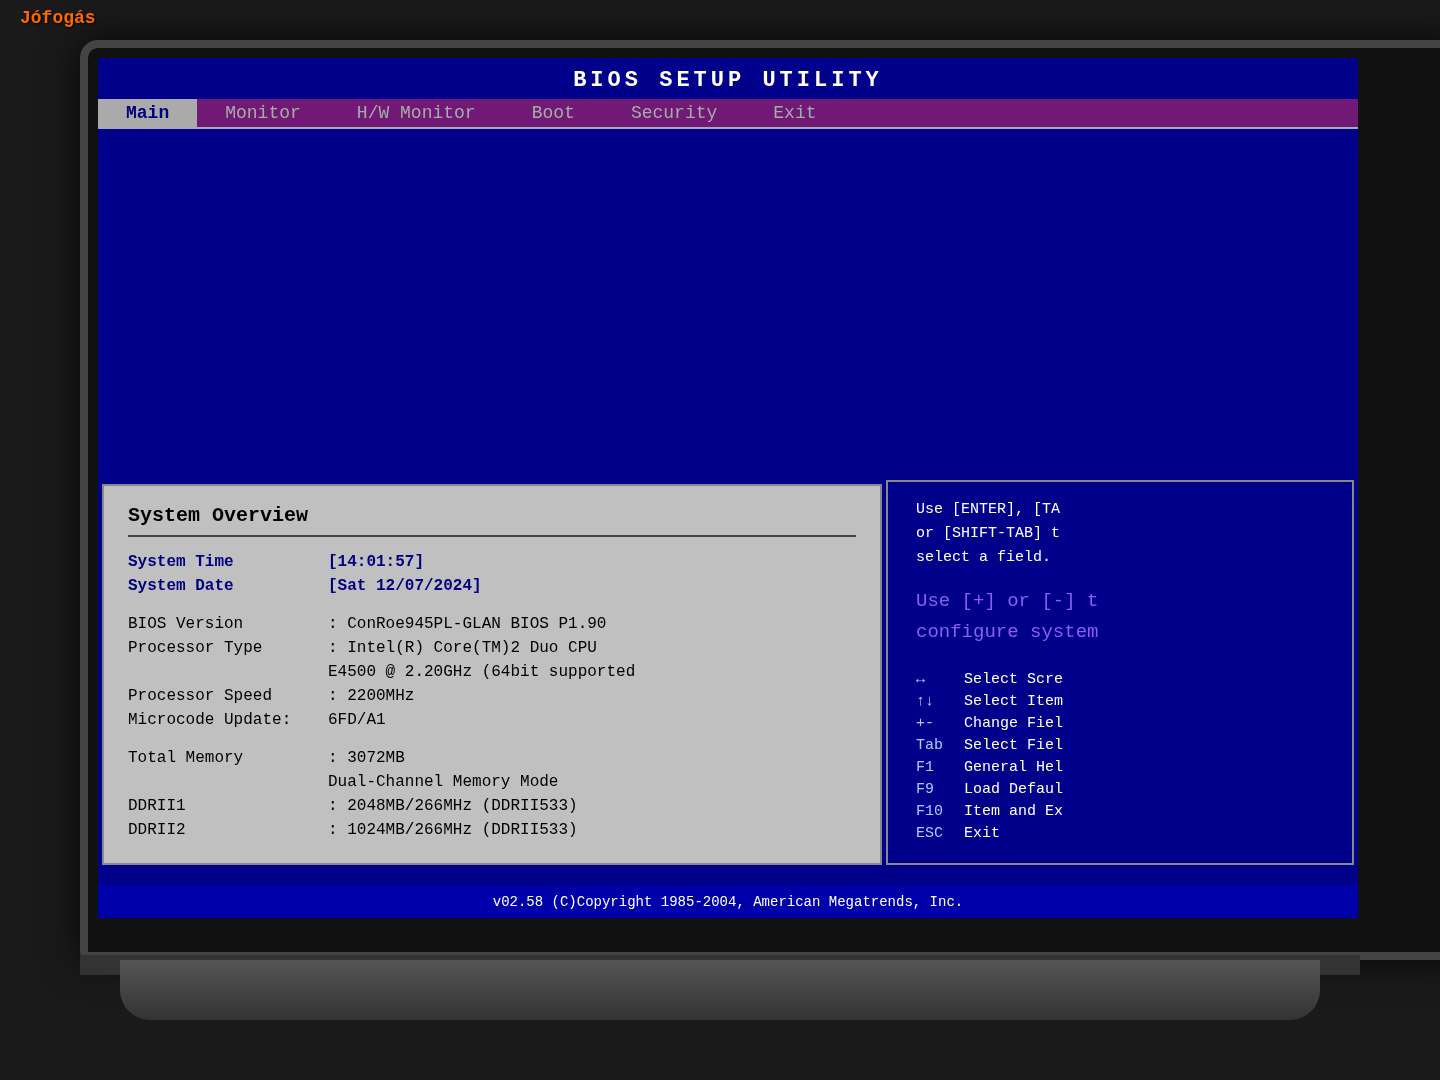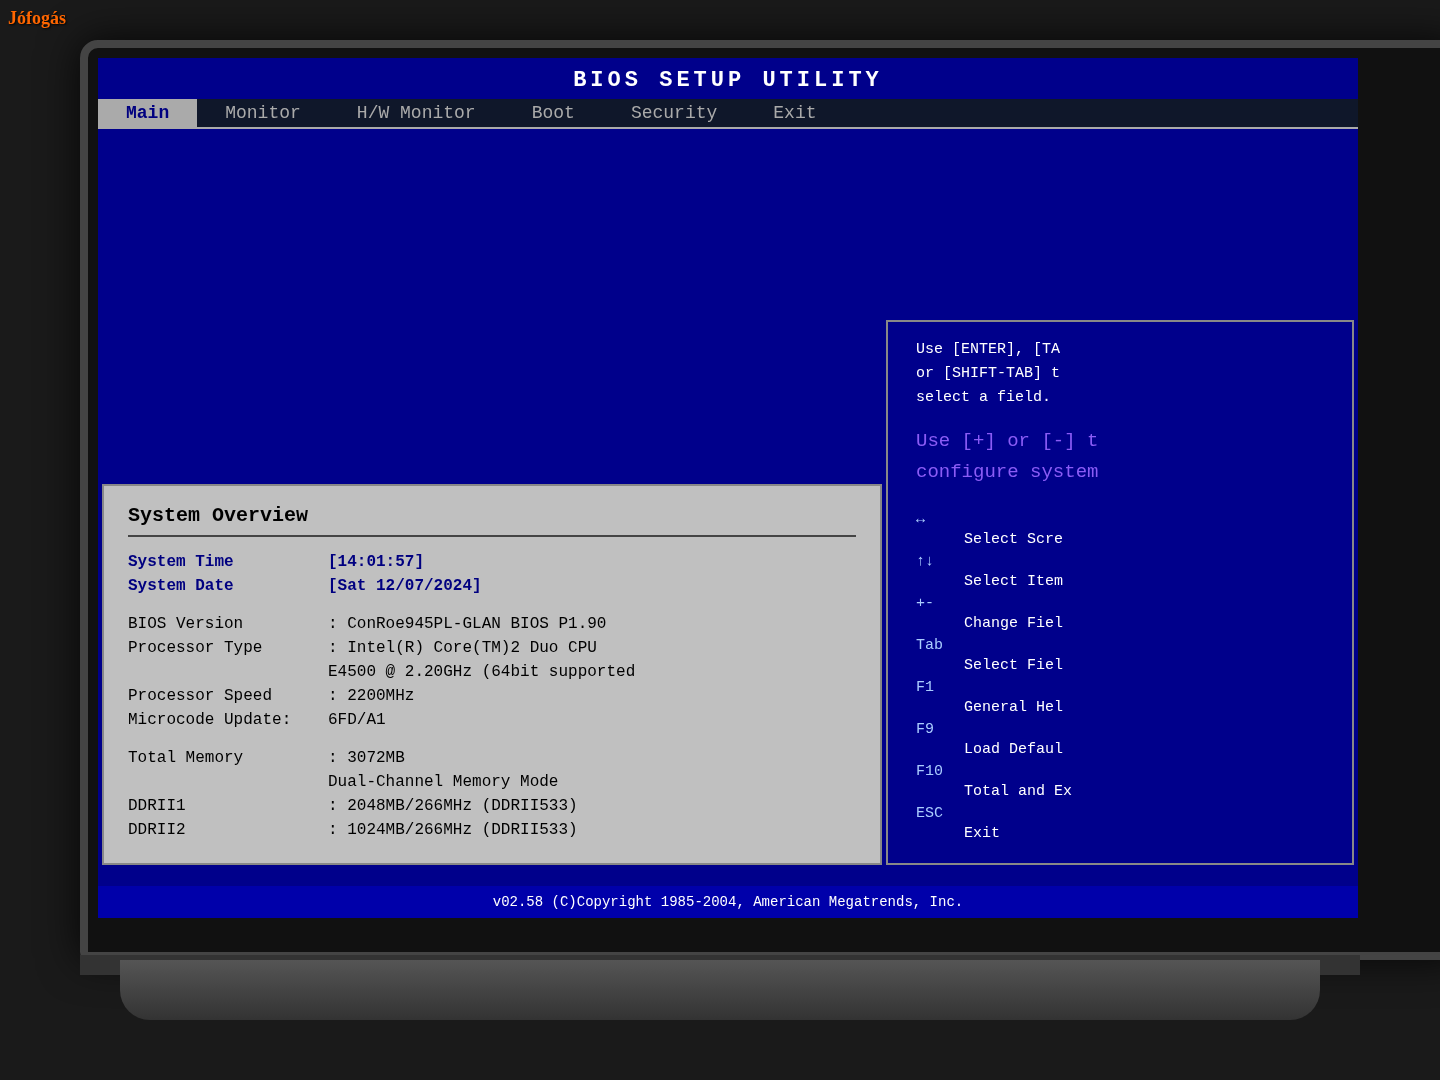--- a/index.html
+++ b/index.html
@@ -9,25 +9,25 @@
       background: #1a1a1a;
       font-family: 'Courier New', Courier, monospace;
       overflow: hidden;
       position: relative;
     }
 
     
     .watermark {
       position: absolute;
       top: 8px;
-      left: 8px;
+      left: 20px;
       color: white;
       font-size: 18px;
       font-weight: bold;
-      font-family: Liberation Serif, serif;
+      font-family: Liberation Mono, monospace;
       z-index: 100;
       text-shadow: 1px 1px 2px #000;
     }
     .watermark span { color: #ff6600; }
 
     
     .screen-outer {
       position: absolute;
       top: 40px;
       left: 80px;
@@ -58,21 +58,21 @@
       padding: 10px 0 6px 0;
       color: white;
       font-size: 22px;
       font-weight: bold;
       letter-spacing: 4px;
     }
 
     
     .bios-nav {
       display: flex;
-      background: #0f172a;
+      background: #701a75;
       padding: 0 0 0 0;
       border-bottom: 2px solid #aaa;
     }
     .bios-nav-item {
       padding: 4px 28px;
       font-size: 18px;
       color: #aaaaaa;
       cursor: pointer;
       font-family: 'Courier New', Courier, monospace;
     }
@@ -183,21 +183,20 @@
       align-items: flex-start;
     }
     .key-name {
       color: #aaccff;
       min-width: 48px;
       font-size: 15px;
     }
     .key-desc {
       color: white;
       font-size: 15px;
-      margin-top: 20px;
     }
 
     
     .bios-statusbar {
       position: absolute;
       bottom: 0;
       left: 0;
       width: 100%;
       background: #0000aa;
       color: white;
@@ -351,21 +350,21 @@
           <div class="key-row">
             <span class="key-name">F1</span>
             <span class="key-desc">General Hel</span>
           </div>
           <div class="key-row">
             <span class="key-name">F9</span>
             <span class="key-desc">Load Defaul</span>
           </div>
           <div class="key-row">
             <span class="key-name">F10</span>
-            <span class="key-desc">Total and Ex</span>
+            <span class="key-desc">Item and Ex</span>
           </div>
           <div class="key-row">
             <span class="key-name">ESC</span>
             <span class="key-desc">Exit</span>
           </div>
         </div>
       </div>
     </div>
 
     <div class="bios-statusbar">

